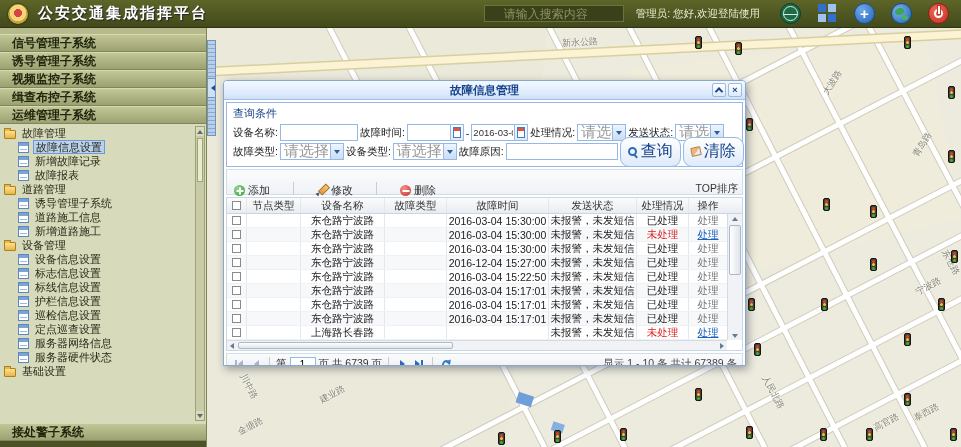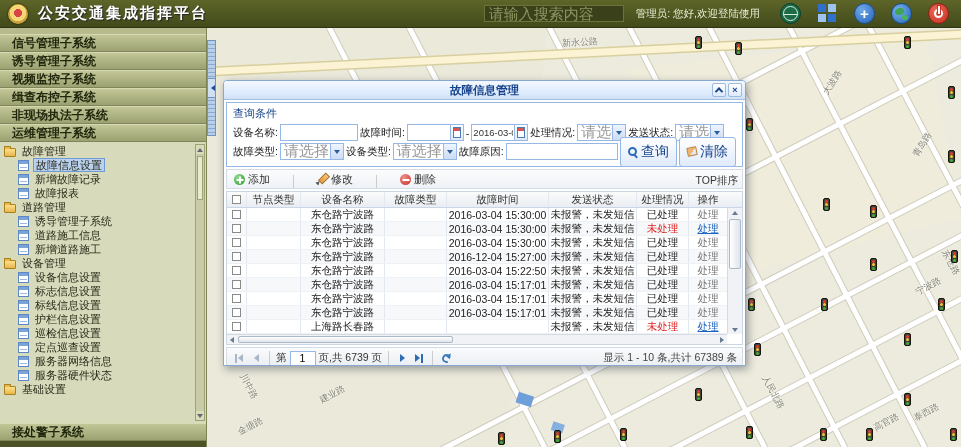--- a/index.html
+++ b/index.html
@@ -4,21 +4,21 @@
 <style>
   *{margin:0;padding:0;box-sizing:border-box}
   body{width:961px;height:447px;font-family:"Liberation Sans","DejaVu Sans",sans-serif;overflow:hidden;background:#fff}
   #screen{position:relative;width:961px;height:447px;overflow:hidden;background:#e8e6d9}
 
   
   #hdr{position:absolute;left:0;top:0;width:961px;height:28px;z-index:40;display:flex;align-items:center;gap:8px;padding:0 8px;background:linear-gradient(#5d6529,#424a1b);border-bottom:1px solid #2e3412}
   .badge{width:20px;height:20px;flex:none;border-radius:50%;background:radial-gradient(circle at 50% 45%,#d94343 0 26%,#f5d77a 27% 55%,#caa43a 56% 78%,#8f7a22 100%);box-shadow:0 0 2px #000}
   #hdr h1{color:#fff;font-size:15px;font-weight:bold;letter-spacing:2px;text-shadow:1px 1px 1px #222;margin-left:2px}
   .hspace{flex:1}
-  #hsearch{width:140px;height:17px;background:#39401a;border:1px solid #6b7338;color:#cfd3ac;font-size:15px;padding:0 4px;flex:none}
+  #hsearch{width:140px;height:17px;background:#39401a;border:1px solid #6b7338;color:#cfd3ac;font-size:12px;padding:0 19px;flex:none}
   #hsearch::placeholder{color:#8e9460}
   .welcome{color:#e9ecd2;font-size:10.5px;margin:0 8px 0 4px;white-space:nowrap}
   .hicon{width:21px;height:21px;border-radius:50%;position:relative;flex:none;cursor:pointer;margin:0 4px}
   .ic-globe{background:#1d6a46;border:1px solid #0b3d2d}
   .ic-globe::before{content:"";position:absolute;inset:2px;border:1px solid #d8ecdf;border-radius:50%}
   .ic-globe::after{content:"";position:absolute;left:2px;right:2px;top:50%;border-top:1px solid #d8ecdf}
   .ic-grid{border-radius:0;background:
     linear-gradient(#2f6fce,#2f6fce) 1px 1px/8px 8px no-repeat,
     linear-gradient(#9fc3ef,#9fc3ef) 11px 1px/8px 8px no-repeat,
     linear-gradient(#9fc3ef,#9fc3ef) 1px 11px/8px 8px no-repeat,
@@ -87,29 +87,29 @@
   .calbtn{width:13px;height:15px;flex:none;background:linear-gradient(#fdfefe,#dfeafa);border-left:1px solid #95b8e7;position:relative;cursor:pointer}
   .calbtn::before{content:"";position:absolute;left:2px;right:2px;top:2px;bottom:2px;background:#fff;border:1px solid #4a7ab8}
   .calbtn::after{content:"";position:absolute;left:3px;right:3px;top:3px;height:3px;background:#d9534f}
   .dash{flex:none}
   .combo{display:flex;align-items:center;border:1px solid #95b8e7;height:17px;background:#fff;cursor:pointer;flex:none}
   .combo .ctext{padding:0 3px;font-size:15px;color:#999;overflow:hidden;white-space:nowrap}
   .combo.small .ctext{width:34px}
   .combo.mid .ctext{width:49px}
   .carrow{width:13px;height:15px;flex:none;background:linear-gradient(#eef5ff,#cbdcf3);border-left:1px solid #95b8e7;display:flex;align-items:center;justify-content:center}
   .carrow i{width:0;height:0;border:3px solid transparent;border-top:4px solid #2d5d9f;margin-top:3px}
-  .btn{display:flex;align-items:center;gap:3px;height:30px;padding:0 7px;border:1px solid #95b8e7;border-radius:3px;background:linear-gradient(#fff,#dfeafa);font-size:14px;color:#15428b;cursor:pointer;flex:none}
+  .btn{display:flex;align-items:center;gap:3px;height:30px;padding:0 7px;border:1px solid #95b8e7;border-radius:9px;background:linear-gradient(#fff,#dfeafa);font-size:16px;color:#15428b;cursor:pointer;flex:none}
   .btn.push{margin-left:auto}
   .ico-search{width:10px;height:10px;position:relative;flex:none}
   .ico-search::before{content:"";position:absolute;left:0;top:0;width:5px;height:5px;border:2px solid #2d6cb4;border-radius:50%}
   .ico-search::after{content:"";position:absolute;right:0;bottom:0;width:5px;height:2px;background:#2d6cb4;transform:rotate(45deg)}
   .ico-clear{width:10px;height:9px;background:linear-gradient(135deg,#f2b471 55%,#e2e8f4 55%);border:1px solid #b87c33;border-radius:1px;transform:rotate(-12deg);flex:none}
 
   
-  .gtb{flex:none;height:20px;display:flex;align-items:flex-end;gap:18px;padding:0 4px;background:linear-gradient(#fcfcfc,#eef2f7);border:1px solid #d4dce6;font-size:11px;color:#333}
+  .gtb{flex:none;height:20px;display:flex;align-items:flex-start;gap:18px;padding:12px 4px;background:linear-gradient(#fcfcfc,#eef2f7);border:1px solid #d4dce6;font-size:11px;color:#333}
   .tbbtn{display:flex;align-items:center;gap:3px;cursor:pointer;padding:1px 3px;border-radius:2px}
   .tsep{width:1px;height:13px;background:#ccc;margin:0 2px}
   .ico-plus,.ico-minus{width:11px;height:11px;border-radius:50%;position:relative;flex:none}
   .ico-plus{background:radial-gradient(circle at 35% 30%,#8fd78f,#2f9e2f)}
   .ico-plus::before{content:"";position:absolute;width:7px;height:2px;background:#fff;left:50%;top:50%;transform:translate(-50%,-50%)}
   .ico-plus::after{content:"";position:absolute;width:2px;height:7px;background:#fff;left:50%;top:50%;transform:translate(-50%,-50%)}
   .ico-minus{background:radial-gradient(circle at 35% 30%,#f08f86,#c9302c)}
   .ico-minus::before{content:"";position:absolute;width:7px;height:2px;background:#fff;left:50%;top:50%;transform:translate(-50%,-50%)}
   .ico-edit{width:11px;height:11px;position:relative;flex:none}
   .ico-edit::before{content:"";position:absolute;left:4px;top:-1px;width:4px;height:9px;background:linear-gradient(#f7c96a,#e8963c);border:1px solid #a56a1e;transform:rotate(45deg)}
@@ -172,21 +172,20 @@
     <div class="hicon ic-add"></div>
     <div class="hicon ic-earth"></div>
     <div class="hicon ic-power"></div>
   </div>
 
   <div id="sidebar">
     <div class="smenu">信号管理子系统</div>
     <div class="smenu">诱导管理子系统</div>
     <div class="smenu">视频监控子系统</div>
     <div class="smenu">缉查布控子系统</div>
-    <div class="smenu">非现场执法子系统</div>
     <div class="smenu">运维管理子系统</div>
 
     <div id="treepanel">
       <div class="titem">
           <span class="ifolder"></span>
           <span class="tlabel">故障管理</span>
         </div>
       <div class="titem l1 sel">
           <span class="ileaf"></span>
           <span class="tlabel">故障信息设置</span>

